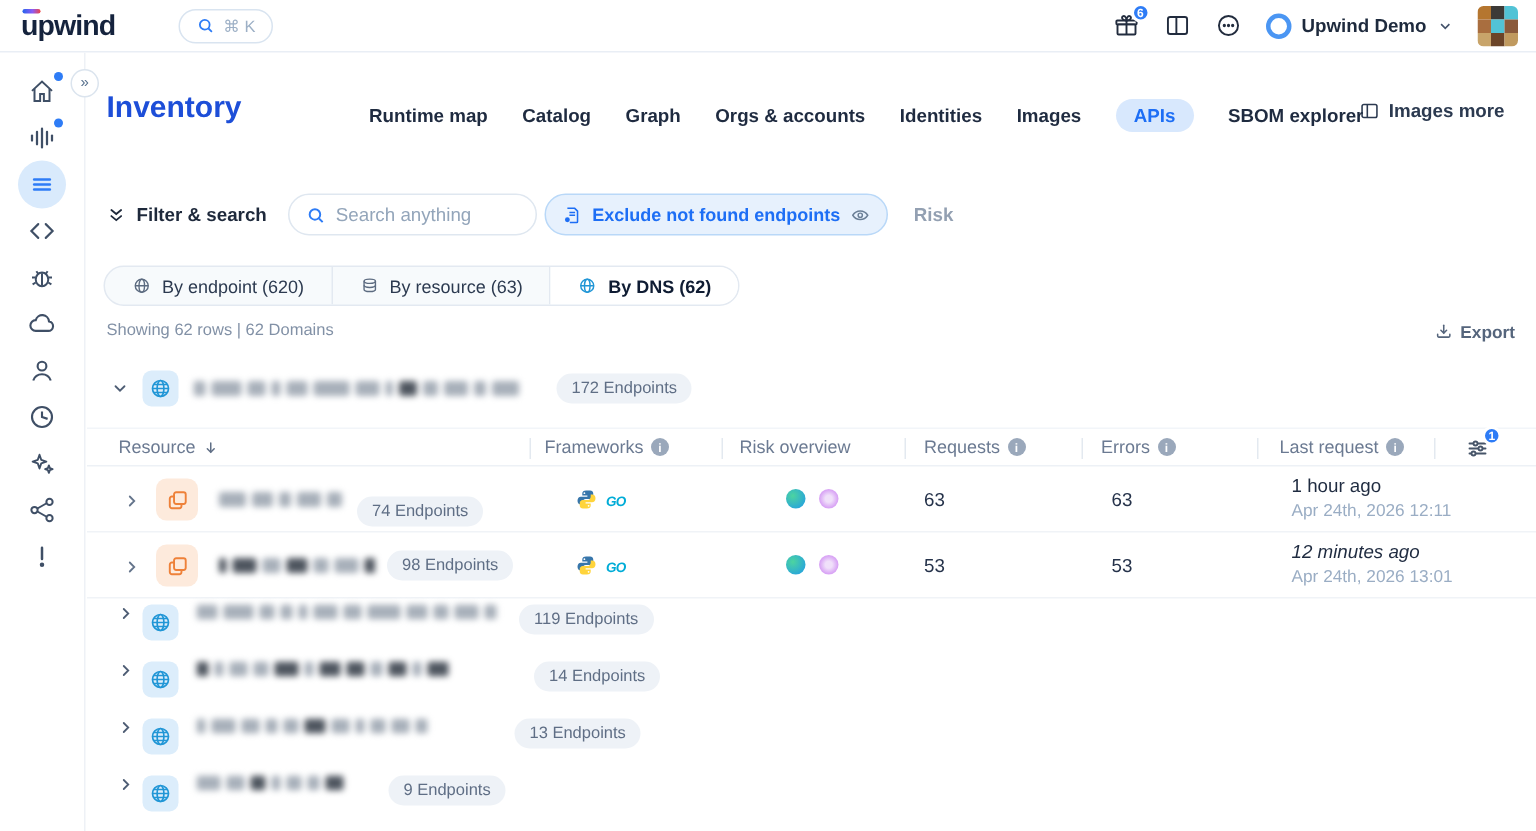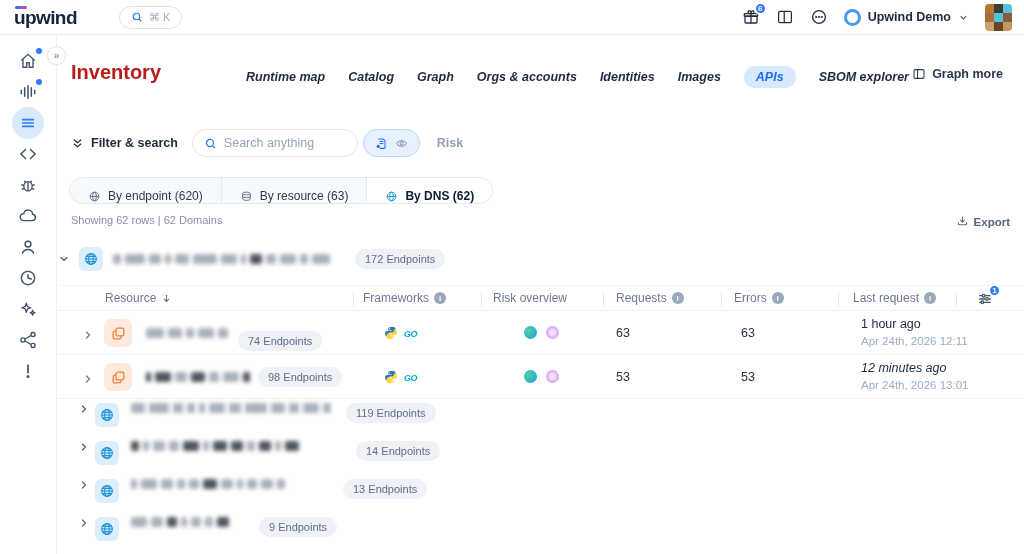--- a/index.html
+++ b/index.html
@@ -24,36 +24,36 @@
 
   
   .sidebar { position:absolute; top:35px; left:0; width:57px; bottom:0; background:#fff; border-right:1px solid #eef1f6; display:flex; flex-direction:column; align-items:center; padding-top:15px; gap:9px; z-index:15; }
   .side-item { width:22px; height:22px; display:flex; align-items:center; justify-content:center; position:relative; color:#3f4f66; cursor:pointer; }
   .side-item.active { width:32px; height:32px; background:#d9eafc; border-radius:50%; margin:-5px 0; }
   .side-dot { position:absolute; top:-2px; right:-3px; width:6px; height:6px; border-radius:50%; background:#2e7cf6; }
   .expand-btn { position:absolute; left:47px; top:46px; width:19px; height:19px; border-radius:50%; background:#fff; border:1px solid #dbe4ee; display:flex; align-items:center; justify-content:center; color:#5a7390; font-size:10px; line-height:1; z-index:25; cursor:pointer; }
 
   
   .main { position:absolute; left:58px; top:35px; right:0; bottom:0; background:#fff; }
-  .page-title { position:absolute; left:13px; top:26px; font-size:20px; font-weight:800; color:#b91c1c; }
+  .page-title { position:absolute; left:13px; top:26px; font-size:20px; font-weight:800; color:#1d4ed8; }
   .tabs { position:absolute; left:188px; top:31px; display:flex; align-items:center; gap:23px; font-size:12.5px; font-weight:700; color:#1f2b40; }
-  .tab { cursor:pointer; white-space:nowrap;font-style:italic; }
+  .tab { cursor:pointer; white-space:nowrap; }
   .tab.active { background:#d8e8fd; color:#1d6ef5; padding:4px 12px; border-radius:13px; }
   .learn-more { position:absolute; right:21px; top:32px; display:flex; gap:6px; align-items:center; font-size:12.5px; font-weight:600; color:#2c3a50; cursor:pointer; }
 
   .filter-row { position:absolute; left:13px; top:94px; height:28px; display:flex; align-items:center; }
   .filter-label { display:flex; align-items:center; gap:7px; font-size:12.5px; font-weight:700; color:#1e293b; cursor:pointer; }
   .search-input { margin-left:14px; width:166px; height:28px; border:1px solid #dfe7f0; border-radius:14px; display:flex; align-items:center; gap:7px; padding:0 11px; background:#fff; }
   .search-input input { border:none; outline:none; width:120px; font-size:12.5px; color:#44536b; font-family:inherit; background:transparent; }
   .search-input input::placeholder { color:#93a5ba; }
   .chip { margin-left:5px; height:28px; background:#e7f1fd; border:1px solid #b9d8f8; border-radius:14px; display:flex; align-items:center; gap:7px; padding:0 11px; font-size:12px; font-weight:700; color:#1d6ef5; cursor:pointer; }
   .clear { margin-left:17px; font-size:12.5px; color:#93a0b2; font-weight:600; cursor:pointer; }
 
   .segmented { position:absolute; left:11px; top:142px; height:27px; display:flex; border:1px solid #e3e9f1; border-radius:14px; overflow:hidden; background:#f7fafc; }
-  .segment { display:flex; align-items:flex-end; gap:7px; padding:0 18px; font-size:12px; color:#2c3a50; border-right:1px solid #e3e9f1; cursor:pointer; white-space:nowrap; }
+  .segment { display:flex; align-items:center; gap:7px; padding:0 18px; font-size:12px; color:#2c3a50; border-right:1px solid #e3e9f1; cursor:pointer; white-space:nowrap; }
   .segment:last-child { border-right:none; }
   .segment.active { background:#fff; font-weight:700; color:#0f1c33; }
 
   .summary { position:absolute; left:13px; top:179px; font-size:11px; color:#8291a6; }
   .export { position:absolute; right:14px; top:180px; display:flex; gap:5px; align-items:center; font-size:11.5px; color:#55657c; font-weight:600; cursor:pointer; }
 
   
   .group-row { position:absolute; left:0; right:0; top:207px; height:34px; display:flex; align-items:center; cursor:pointer; }
   .caret { display:flex; align-items:center; justify-content:center; width:12px; color:#4e5d74; }
   .tile { width:24px; height:24px; border-radius:6px; background:#dcedfb; display:flex; align-items:center; justify-content:center; flex:none; }
@@ -237,21 +237,21 @@
       <span class="tab">Images</span>
       <span class="tab active">APIs</span>
       <span class="tab">SBOM explorer</span>
     </div>
 
     <div class="learn-more">
       <svg width="14" height="14" viewBox="0 0 24 24" fill="none" stroke="#2c3a50" stroke-width="1.8">
           <rect x="3.5" y="4.5" width="17" height="15" rx="2"></rect>
           <path d="M9.5 4.5v15"></path>
         </svg>
-      <span>Graph more</span>
+      <span>Images more</span>
     </div>
 
     <div class="filter-row">
       <div class="filter-label">
         <svg width="13" height="13" viewBox="0 0 24 24" fill="none" stroke="#1e293b" stroke-width="2.2" stroke-linecap="round">
             <path d="M6 5.5l6 5 6-5"></path>
             <path d="M6 13l6 5 6-5"></path>
           </svg>
         <span>Filter &amp; search</span>
       </div>
@@ -261,20 +261,21 @@
             <path d="M16 16l4.5 4.5"></path>
           </svg>
         <input type="text" placeholder="Search anything" style="">
       </div>
       <div class="chip">
         <svg width="13" height="13" viewBox="0 0 24 24" fill="none" stroke="#1d6ef5" stroke-width="1.9">
             <path d="M6 3.5h9l3.5 3.5v13a1 1 0 0 1-1 1H9"></path>
             <path d="M8.5 8.5h7M8.5 12h7"></path>
             <circle cx="6" cy="17.5" r="3" fill="#1d6ef5" stroke="none"></circle>
           </svg>
+        <span>Exclude not found endpoints</span>
         <svg width="13" height="13" viewBox="0 0 24 24" fill="none" stroke="#6b7f96" stroke-width="1.8">
             <path d="M2.8 12S6 6.8 12 6.8 21.2 12 21.2 12 18 17.2 12 17.2 2.8 12 2.8 12z"></path>
             <circle cx="12" cy="12" r="2.6"></circle>
           </svg>
       </div>
       <span class="clear">Risk</span>
     </div>
 
     <div class="segmented">
       <div class="segment">
@@ -306,21 +307,21 @@
     <div class="summary">Showing 62 rows | 62 Domains</div>
     <div class="export">
       <svg width="13" height="13" viewBox="0 0 24 24" fill="none" stroke="#55657c" stroke-width="1.9" stroke-linecap="round">
           <path d="M12 3.5v9.5"></path>
           <path d="M8.5 9.5l3.5 3.5 3.5-3.5"></path>
           <path d="M4.5 14.5v2.2a1.3 1.3 0 0 0 1.3 1.3h12.4a1.3 1.3 0 0 0 1.3-1.3v-2.2"></path>
         </svg>
       <span>Export</span>
     </div>
 
-    <div class="group-row" style="">
+    <div class="group-row" style="padding-left:16px;">
       <span class="caret">
         <svg width="12" height="12" viewBox="0 0 24 24" fill="none" stroke="#4e5d74" stroke-width="2.4" stroke-linecap="round">
             <path d="M6 9l6 6 6-6"></path>
           </svg>
       </span>
       <span class="tile" style="margin-left:9px;">
         <svg width="16" height="16" viewBox="0 0 24 24" fill="none" stroke="#2196d6" stroke-width="1.7">
             <circle cx="12" cy="12" r="8"></circle>
             <ellipse cx="12" cy="12" rx="3.4" ry="8"></ellipse>
             <path d="M4 12h16"></path>
@@ -339,21 +340,21 @@
           <span class="bar dark" style="width: 12px;"></span>
           <span class="bar" style="width: 10px;"></span>
           <span class="bar" style="width: 16px;"></span>
           <span class="bar" style="width: 8px;"></span>
           <span class="bar" style="width: 18px;"></span>
         </span>
       <span class="badge-pill" style="margin-left:10px;">172 Endpoints</span>
     </div>
 
     <div class="table-header">
-      <div class="th" style="left:21px;margin-left:26px;">
+      <div class="th" style="left:21px;">
         <span>Resource</span>
         <svg width="11" height="11" viewBox="0 0 24 24" fill="none" stroke="#5f6e85" stroke-width="2.2" stroke-linecap="round">
             <path d="M12 5v13"></path>
             <path d="M7 13.5l5 5 5-5"></path>
           </svg>
       </div>
       <div class="vdiv" style="left:295px;"></div>
       <div class="th" style="left:305px;">
         <span>Frameworks</span>
         <span class="info-i">i</span>

